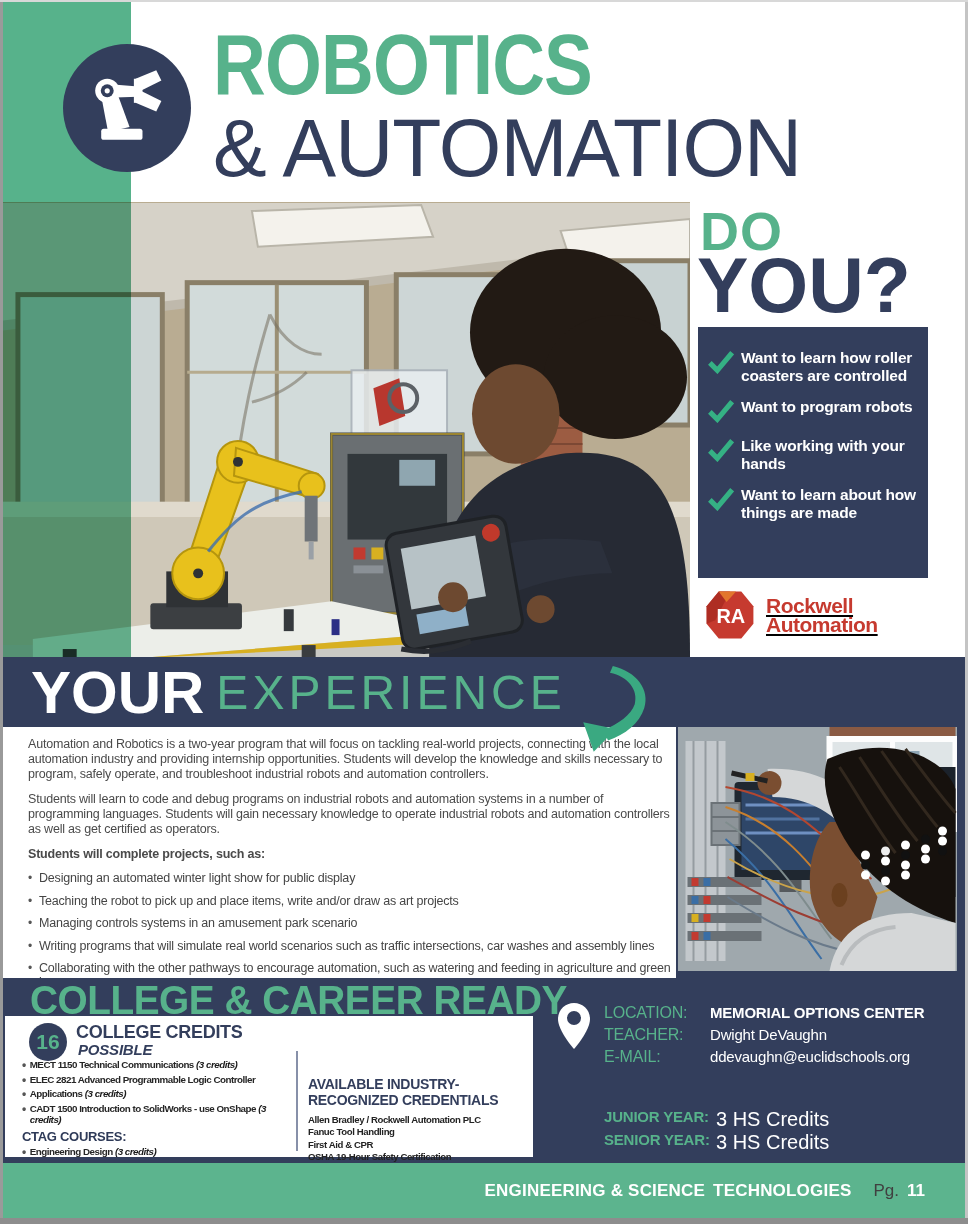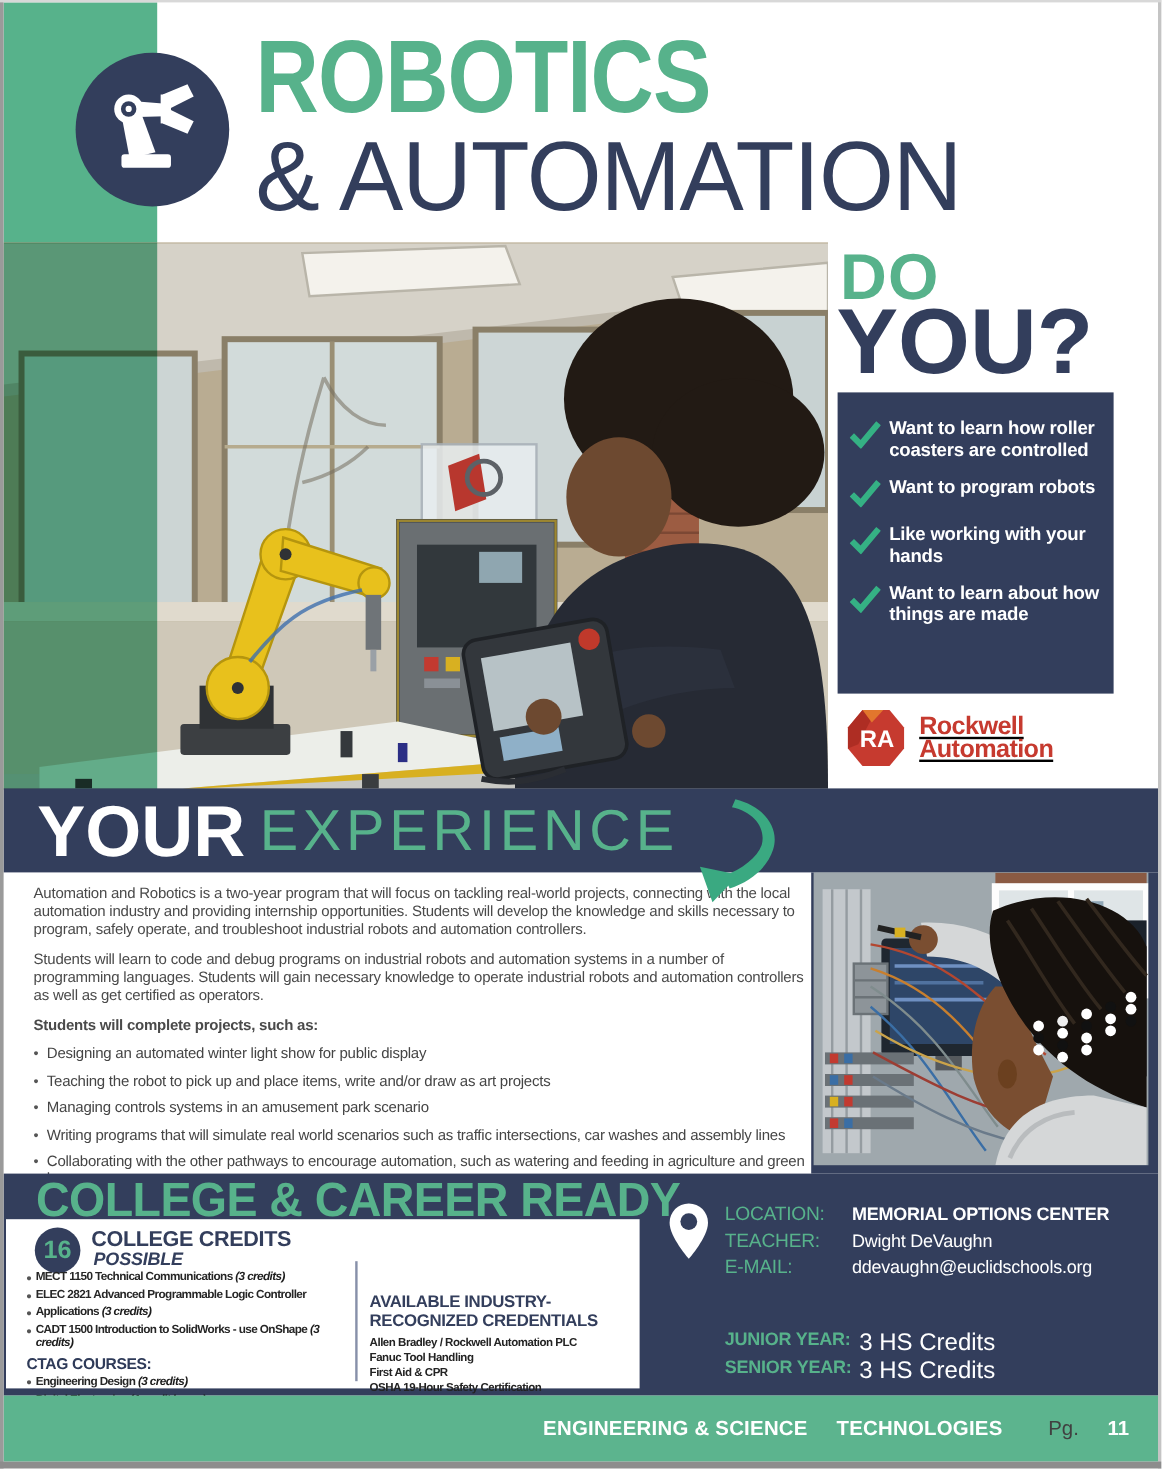--- a/index.html
+++ b/index.html
@@ -91,22 +91,22 @@
   .c-label{width:106px;font-size:16px;font-weight:400;color:var(--green);letter-spacing:-.2px;}
   .c-value{font-size:15px;font-weight:400;color:#fff;letter-spacing:-.2px;}
   .c-value.bold{font-weight:800;}
   .years{left:604px;top:1108px;}
   .y-row{display:flex;height:23px;}
   .y-label{width:112px;font-size:15px;font-weight:800;color:var(--green);letter-spacing:-.2px;}
   .y-value{font-size:20px;font-weight:400;color:#fff;}
 
   
   .footer{left:3px;top:1163px;width:962px;height:55px;background:var(--footer-green);
-          display:flex;align-items:center;justify-content:flex-end;gap:24px;
-          padding-right:24px;box-sizing:border-box;}
+          display:flex;align-items:center;justify-content:flex-end;gap:8px;
+          padding-right:40px;box-sizing:border-box;}
   .f-cat{font-size:17px;font-weight:800;color:#fff;letter-spacing:.2px;}
   .f-pg{font-size:17px;font-weight:400;color:#404040;margin-left:14px;}
   .f-num{font-size:17px;font-weight:800;color:#fff;}
 </style>
 </head>
 <body>
 
 <div class="page">
 
   <div class="abs green-strip"></div>

